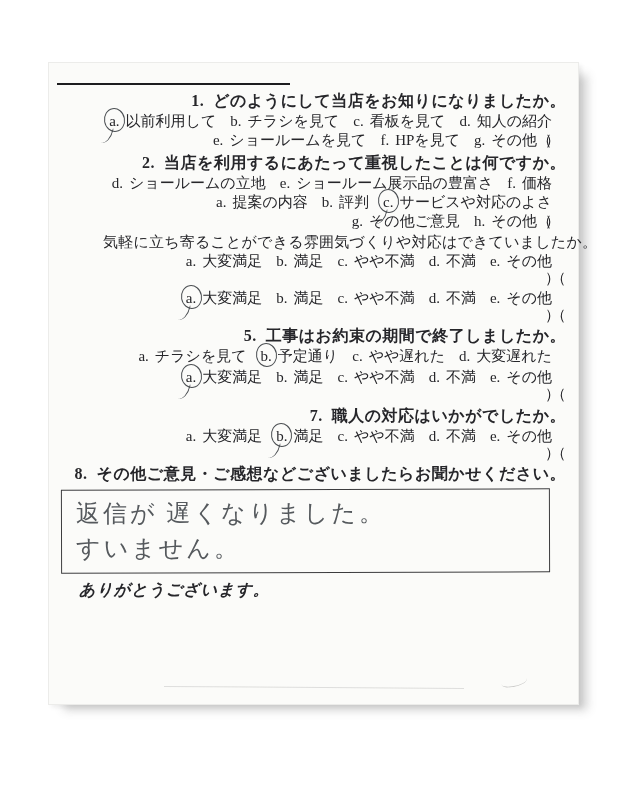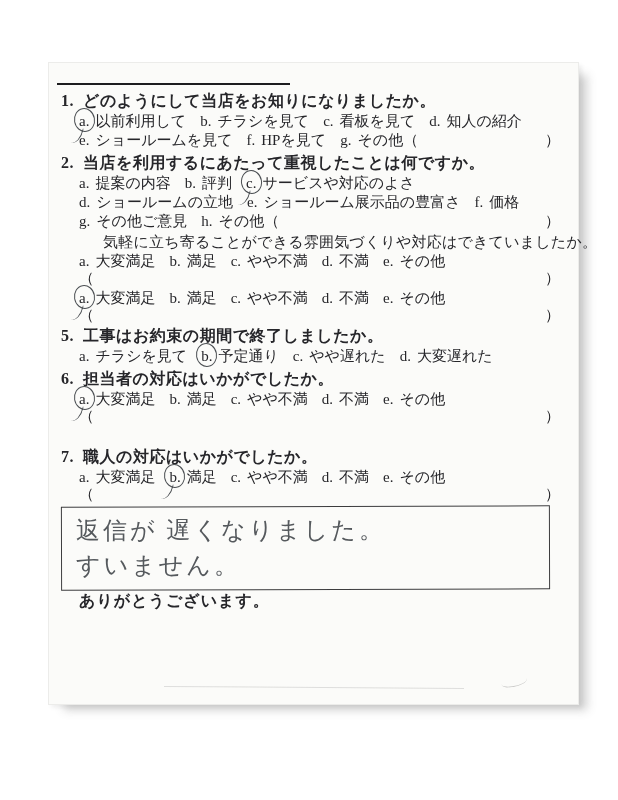--- a/index.html
+++ b/index.html
@@ -27,21 +27,21 @@
 
   .top-rule{
     position:absolute;left:8px;top:20px;width:233px;height:0;
     border-top:2.5px solid #1d1d1f;
   }
 
   .content{
     position:absolute;left:12px;top:27px;right:12px;
   }
 
-  .question{margin-bottom:2px;}
+  .question{margin-bottom:2px;text-align:right;}
   .q-head{
     font-weight:bold;font-size:16px;line-height:22px;
     letter-spacing:.5px;white-space:nowrap;
   }
   .q-num{display:inline-block;margin-right:9px;}
 
   .opt-line{
     position:relative;padding-left:18px;
     font-size:15px;line-height:19px;white-space:nowrap;
   }
@@ -59,41 +59,41 @@
   .lab.circled.tail::after{
     content:'';position:absolute;left:-7px;top:15px;width:9px;height:17px;
     border-right:1.6px solid var(--pen);
     border-radius:0 0 90% 0;
     transform:rotate(14deg);
   }
 
   .close{position:absolute;right:6px;top:0;}
 
   
-  .question.q7{margin-top:22px;}
+  .question.q7{margin-top:3px;}
   .question.q4{margin-top:3px;}
 
   .comment-box{
     margin:4px 2px 0 0;width:489px;height:84px;
     border:1.5px solid #3c3c3e;
     background:transparent;
     box-sizing:border-box;
     padding:6px 10px 0 14px;
     transform:rotate(-.15deg);
   }
   .hw{
     font-family:cursive;
     color:#55595d;
     font-size:24px;line-height:35px;
     letter-spacing:3px;
     white-space:nowrap;
   }
   .thanks{
-    margin-top:1px;padding-left:18px;
-    font-weight:bold;font-size:16px;letter-spacing:1px;
+    margin-top:7px;padding-left:18px;
+    font-weight:bold;font-size:16px;letter-spacing:1px;font-style:italic;
   }
 
   .pencil-smudge{
     position:absolute;left:115px;top:624px;width:300px;height:4px;
     border-top:1px solid rgba(110,110,108,.20);
     transform:rotate(.4deg);
   }
   .pencil-mark{
     position:absolute;left:452px;top:613px;width:26px;height:10px;
     border-bottom:1.4px solid rgba(110,110,108,.35);
@@ -110,46 +110,48 @@
 
     <div class="content">
       <div id="questions">
           <div class="question q1">
             <div class="q-head"><span class="q-num">1.</span><span class="q-title">どのようにして当店をお知りになりましたか。</span></div>
             <div class="opt-line"><span class="option"><span class="lab circled tail">a.</span><span class="otext">以前利用して</span></span><span class="option"><span class="lab">b.</span><span class="otext">チラシを見て</span></span><span class="option"><span class="lab">c.</span><span class="otext">看板を見て</span></span><span class="option"><span class="lab">d.</span><span class="otext">知人の紹介</span></span></div>
             <div class="opt-line"><span class="option"><span class="lab">e.</span><span class="otext">ショールームを見て</span></span><span class="option"><span class="lab">f.</span><span class="otext">HPを見て</span></span><span class="option"><span class="lab">g.</span><span class="otext">その他（</span></span><span class="close">）</span></div>
           </div>
           <div class="question q2">
             <div class="q-head"><span class="q-num">2.</span><span class="q-title">当店を利用するにあたって重視したことは何ですか。</span></div>
+            <div class="opt-line"><span class="option"><span class="lab">d.</span><span class="otext">ショールームの立地</span></span><span class="option"><span class="lab">e.</span><span class="otext">ショールーム展示品の豊富さ</span></span><span class="option"><span class="lab">f.</span><span class="otext">価格</span></span></div>
             <div class="opt-line"><span class="option"><span class="lab">a.</span><span class="otext">提案の内容</span></span><span class="option"><span class="lab">b.</span><span class="otext">評判</span></span><span class="option"><span class="lab circled tail">c.</span><span class="otext">サービスや対応のよさ</span></span></div>
-            <div class="opt-line"><span class="option"><span class="lab">d.</span><span class="otext">ショールームの立地</span></span><span class="option"><span class="lab">e.</span><span class="otext">ショールーム展示品の豊富さ</span></span><span class="option"><span class="lab">f.</span><span class="otext">価格</span></span></div>
             <div class="opt-line"><span class="option"><span class="lab">g.</span><span class="otext">その他ご意見</span></span><span class="option"><span class="lab">h.</span><span class="otext">その他（</span></span><span class="close">）</span></div>
           </div>
           <div class="question q3">
             <div class="opt-line note"><span class="plain">気軽に立ち寄ることができる雰囲気づくりや対応はできていましたか。</span></div>
             <div class="opt-line"><span class="option"><span class="lab">a.</span><span class="otext">大変満足</span></span><span class="option"><span class="lab">b.</span><span class="otext">満足</span></span><span class="option"><span class="lab">c.</span><span class="otext">やや不満</span></span><span class="option"><span class="lab">d.</span><span class="otext">不満</span></span><span class="option"><span class="lab">e.</span><span class="otext">その他</span></span></div>
             <div class="opt-line paren"><span class="plain">（</span><span class="close">）</span></div>
           </div>
           <div class="question q4">
             <div class="opt-line"><span class="option"><span class="lab circled tail">a.</span><span class="otext">大変満足</span></span><span class="option"><span class="lab">b.</span><span class="otext">満足</span></span><span class="option"><span class="lab">c.</span><span class="otext">やや不満</span></span><span class="option"><span class="lab">d.</span><span class="otext">不満</span></span><span class="option"><span class="lab">e.</span><span class="otext">その他</span></span></div>
             <div class="opt-line paren"><span class="plain">（</span><span class="close">）</span></div>
           </div>
           <div class="question q5">
             <div class="q-head"><span class="q-num">5.</span><span class="q-title">工事はお約束の期間で終了しましたか。</span></div>
             <div class="opt-line"><span class="option"><span class="lab">a.</span><span class="otext">チラシを見て</span></span><span class="option"><span class="lab circled">b.</span><span class="otext">予定通り</span></span><span class="option"><span class="lab">c.</span><span class="otext">やや遅れた</span></span><span class="option"><span class="lab">d.</span><span class="otext">大変遅れた</span></span></div>
           </div>
           <div class="question q6">
-            <div class="q-head"><span class="q-num">6.</span><span class="q-title">担当者の対応はいかがでしたか。</span></div>
             <div class="opt-line"><span class="option"><span class="lab circled tail">a.</span><span class="otext">大変満足</span></span><span class="option"><span class="lab">b.</span><span class="otext">満足</span></span><span class="option"><span class="lab">c.</span><span class="otext">やや不満</span></span><span class="option"><span class="lab">d.</span><span class="otext">不満</span></span><span class="option"><span class="lab">e.</span><span class="otext">その他</span></span></div>
             <div class="opt-line paren"><span class="plain">（</span><span class="close">）</span></div>
           </div>
           <div class="question q7">
             <div class="q-head"><span class="q-num">7.</span><span class="q-title">職人の対応はいかがでしたか。</span></div>
             <div class="opt-line"><span class="option"><span class="lab">a.</span><span class="otext">大変満足</span></span><span class="option"><span class="lab circled tail">b.</span><span class="otext">満足</span></span><span class="option"><span class="lab">c.</span><span class="otext">やや不満</span></span><span class="option"><span class="lab">d.</span><span class="otext">不満</span></span><span class="option"><span class="lab">e.</span><span class="otext">その他</span></span></div>
             <div class="opt-line paren"><span class="plain">（</span><span class="close">）</span></div>
+          </div>
+          <div class="question q8">
+            <div class="q-head"><span class="q-num">8.</span><span class="q-title">その他ご意見・ご感想などございましたらお聞かせください。</span></div>
           </div>
         </div>
 
       <div class="comment-box">
         <div class="hw">返信が 遅くなりました。</div>
         <div class="hw">すいません。</div>
       </div>
 
       <div class="thanks">ありがとうございます。</div>
     </div>

